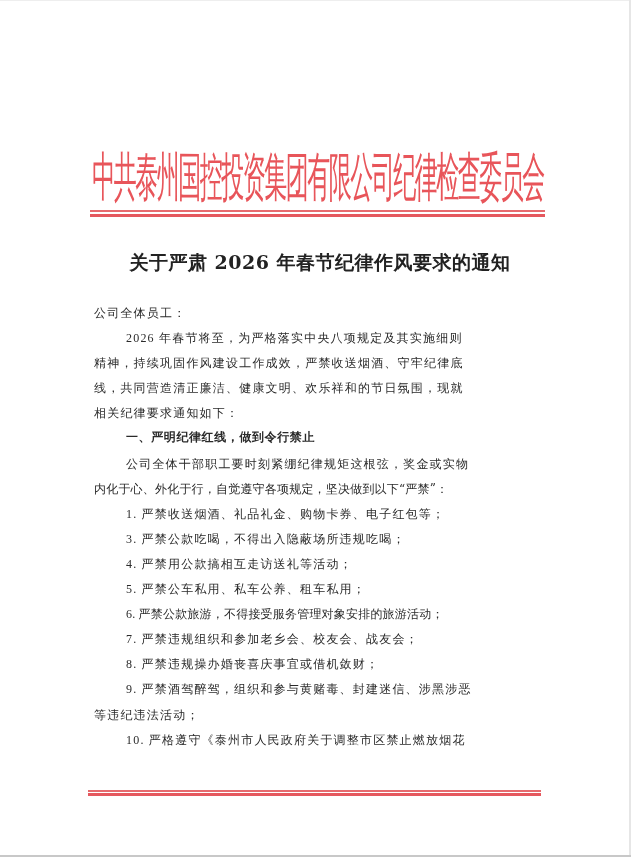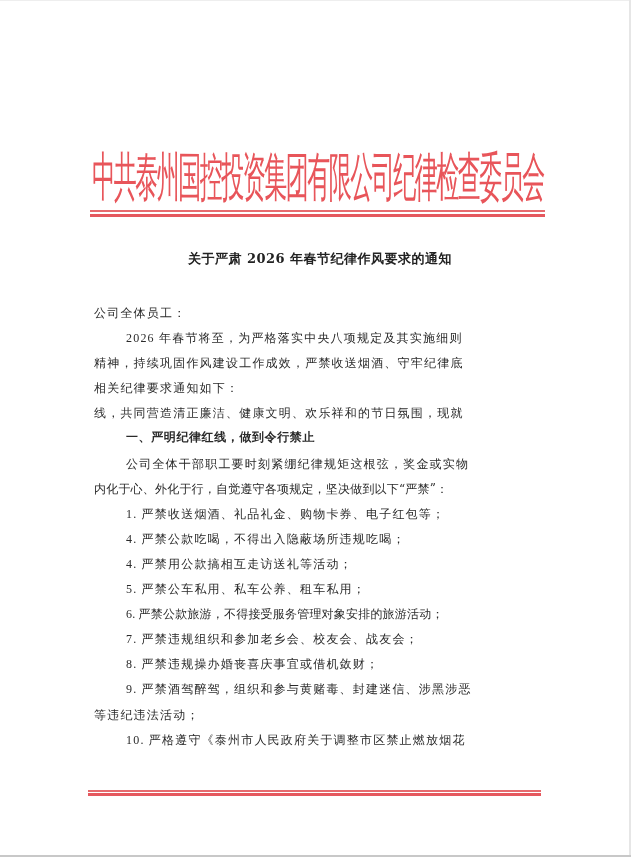--- a/index.html
+++ b/index.html
@@ -19,21 +19,21 @@
       letter-spacing: -1.5px;
     }
     .red-rule-thin, .red-rule-thick { position: absolute; left: 90px; width: 455px; background: #e66a6e; }
     .top-rule-1 { top: 210px; height: 1.5px; }
     .top-rule-2 { top: 214px; height: 2.5px; background: #e5585e; }
     .bottom-rule-1 { top: 790px; height: 1.5px; left: 88px; width: 453px; }
     .bottom-rule-2 { top: 793px; height: 2.5px; left: 88px; width: 453px; background: #e5585e; }
 
     .doc-title {
       position: absolute; left: 90px; top: 250px; width: 460px; text-align: center;
-      font-size: 13px; font-weight: bold; color: #222; white-space: nowrap; letter-spacing: 0.5px;
+      font-size: 19px; font-weight: bold; color: #222; white-space: nowrap; letter-spacing: 0.5px;
     }
 
     .body-text {
       position: absolute; left: 94px; top: 301px; width: 452px;
       font-size: 12px; color: #2a2a2a; line-height: 25.1px;
     }
     .line { white-space: nowrap; height: 25.1px; overflow: visible; letter-spacing: 1.2px; }
     .indent { padding-left: 32px; font-family: Liberation Serif, serif; }
     .heading { font-weight: bold; font-family: Liberation Mono, monospace; letter-spacing: 0.6px; }
     .tight { letter-spacing: 0.2px; }
@@ -48,27 +48,27 @@
 <div class="org-header">中共泰州国控投资集团有限公司纪律检查委员会</div>
 <div class="red-rule-thin top-rule-1"></div>
 <div class="red-rule-thick top-rule-2"></div>
 
 <div class="doc-title">关于严肃 2026 年春节纪律作风要求的通知</div>
 
 <div class="body-text">
   <div class="line">公司全体员工：</div>
   <div class="line indent">2026 年春节将至，为严格落实中央八项规定及其实施细则</div>
   <div class="line">精神，持续巩固作风建设工作成效，严禁收送烟酒、守牢纪律底</div>
+  <div class="line">线，共同营造清正廉洁、健康文明、欢乐祥和的节日氛围，现就</div>
   <div class="line">相关纪律要求通知如下：</div>
-  <div class="line">线，共同营造清正廉洁、健康文明、欢乐祥和的节日氛围，现就</div>
   <div class="line indent heading">一、严明纪律红线，做到令行禁止</div>
   <div class="line indent">公司全体干部职工要时刻紧绷纪律规矩这根弦，奖金或实物</div>
   <div class="line tight">内化于心、外化于行，自觉遵守各项规定，坚决做到以下“严禁”：</div>
   <div class="line indent">1. 严禁收送烟酒、礼品礼金、购物卡券、电子红包等；</div>
-  <div class="line indent">4. 严禁公款吃喝，不得出入隐蔽场所违规吃喝；</div>
+  <div class="line indent">3. 严禁公款吃喝，不得出入隐蔽场所违规吃喝；</div>
   <div class="line indent">4. 严禁用公款搞相互走访送礼等活动；</div>
   <div class="line indent">5. 严禁公车私用、私车公养、租车私用；</div>
   <div class="line indent tight">6. 严禁公款旅游，不得接受服务管理对象安排的旅游活动；</div>
   <div class="line indent">7. 严禁违规组织和参加老乡会、校友会、战友会；</div>
   <div class="line indent">8. 严禁违规操办婚丧喜庆事宜或借机敛财；</div>
   <div class="line indent">9. 严禁酒驾醉驾，组织和参与黄赌毒、封建迷信、涉黑涉恶</div>
   <div class="line">等违纪违法活动；</div>
   <div class="line indent">10. 严格遵守《泰州市人民政府关于调整市区禁止燃放烟花</div>
 </div>
 

